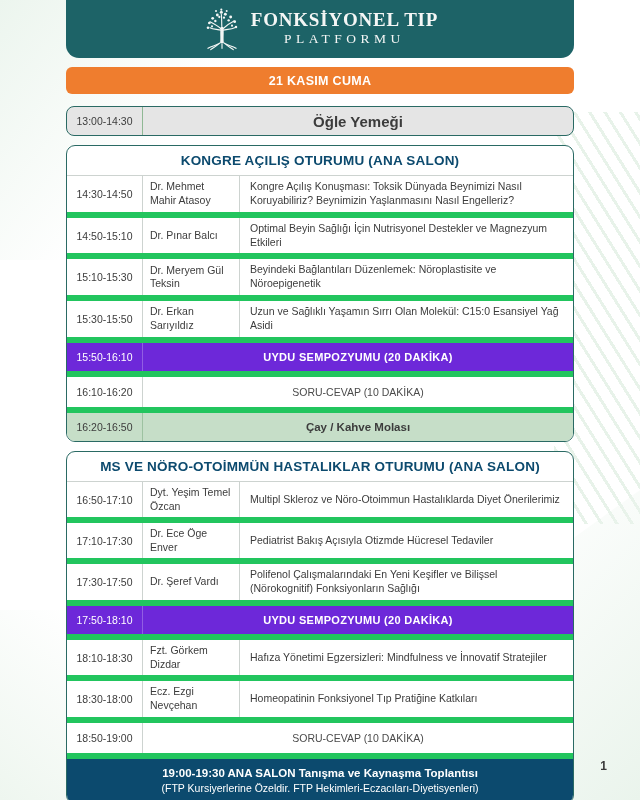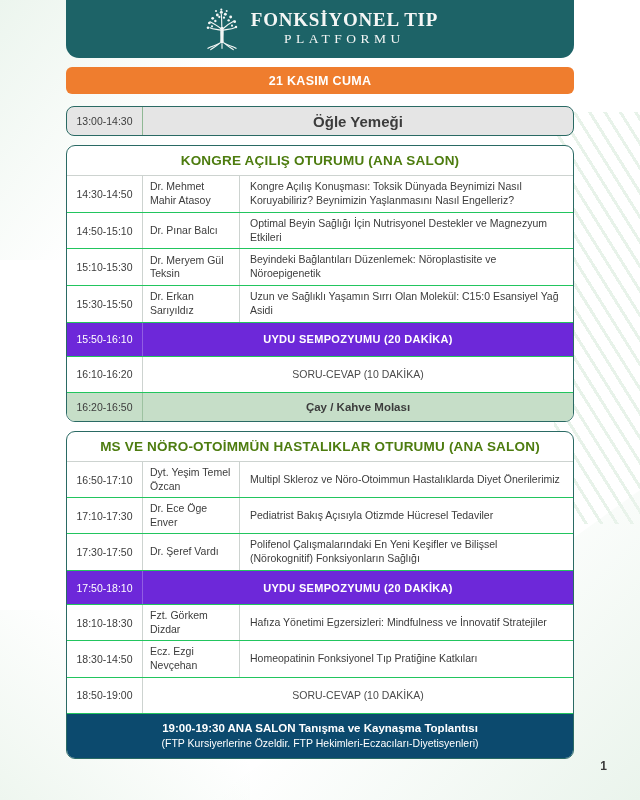--- a/index.html
+++ b/index.html
@@ -63,24 +63,24 @@
     flex:1; display:flex; align-items:center; justify-content:center;
     font-weight:bold; font-size:15px;
   }
   
   .table {
     margin-top:9px; background:#ffffff;
     border:1.5px solid #2a6a64; border-radius:9px; overflow:hidden;
   }
   .sec-title {
     padding:7px 6px; text-align:center;
-    color:#4d7c0f; font-weight:bold; font-size:13.5px; letter-spacing:0.2px;
+    color:#0c4a6e; font-weight:bold; font-size:13.5px; letter-spacing:0.2px;
     border-bottom:1px solid #cdd3d0;
   }
-  .row { display:flex; border-bottom:1px solid #22c55e; min-height:35px; }
+  .row { display:flex; border-bottom:6px solid #22c55e; min-height:35px; }
   .row:last-child { border-bottom:none; }
   .cell-time {
     flex:0 0 76px; display:flex; align-items:center; justify-content:center;
     font-size:10.5px; padding:4px 2px; border-right:1px solid #cdd3d0; text-align:center;
   }
   .cell-speaker {
     flex:0 0 97px; display:flex; align-items:center;
     font-size:10.5px; padding:4px 7px; border-right:1px solid #cdd3d0; line-height:1.3;
   }
   .cell-topic {
@@ -229,21 +229,21 @@
       <div class="cell-time">17:50-18:10</div>
       <div class="cell-merged">UYDU SEMPOZYUMU (20 DAKİKA)</div>
     </div>
 
     <div class="row">
       <div class="cell-time">18:10-18:30</div>
       <div class="cell-speaker">Fzt. Görkem Dizdar</div>
       <div class="cell-topic">Hafıza Yönetimi Egzersizleri: Mindfulness ve İnnovatif Stratejiler</div>
     </div>
     <div class="row">
-      <div class="cell-time">18:30-14:50</div>
+      <div class="cell-time">18:30-18:00</div>
       <div class="cell-speaker">Ecz. Ezgi Nevçehan</div>
       <div class="cell-topic">Homeopatinin Fonksiyonel Tıp Pratiğine Katkıları</div>
     </div>
     <div class="row qa">
       <div class="cell-time">18:50-19:00</div>
       <div class="cell-merged">SORU-CEVAP (10 DAKİKA)</div>
     </div>
 
     <div class="footer-bar">
       <div class="footer-l1">19:00-19:30 ANA SALON Tanışma ve Kaynaşma Toplantısı</div>

